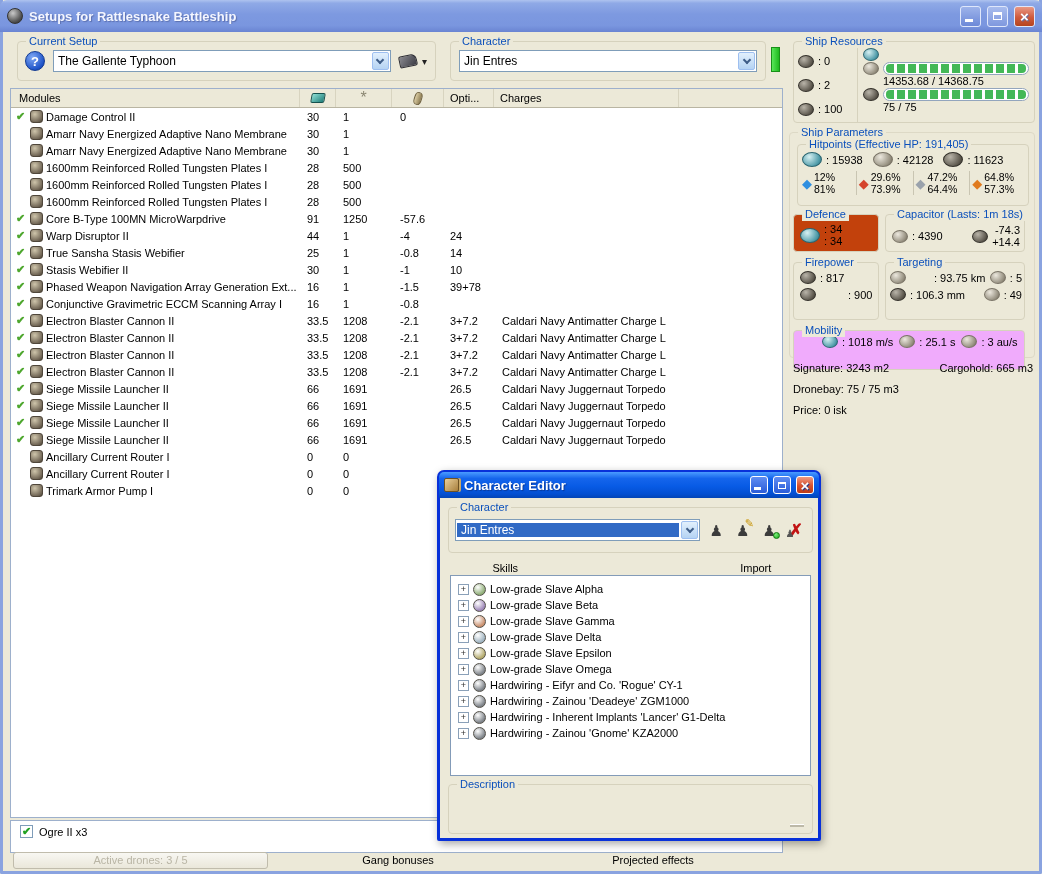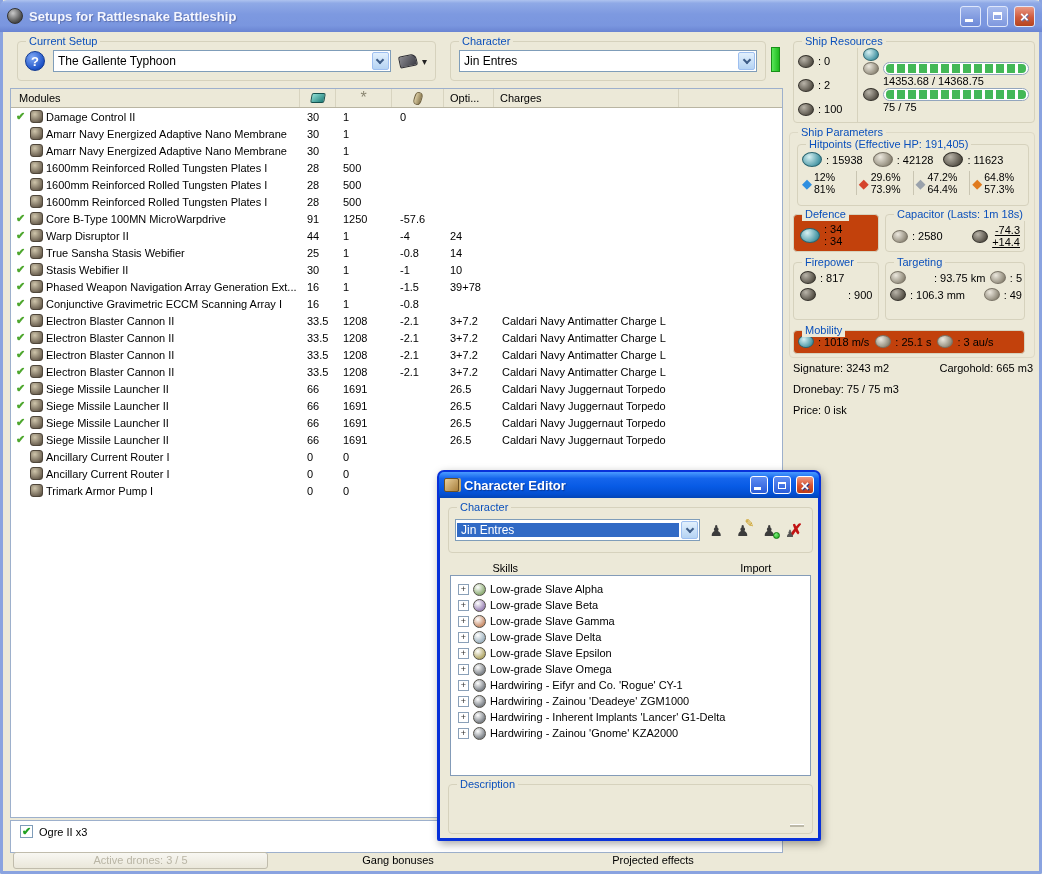--- a/index.html
+++ b/index.html
@@ -671,23 +671,23 @@
             <span>: 34</span>
           </span>
       </div>
     </div>
 
     <div class="grp" style="left:96px; top:214px; width:140px; height:38px; background:#ece9d8;">
       <span class="grp-label">Capacitor (Lasts: 1m 18s)</span>
       <div style="display:flex; align-items:center; gap:6px; padding:9px 4px 0 6px;">
         <span class="pair">
             <span class="stat-icon sm"></span>
-            <span>: 2580</span>
-          </span>
-        <span class="pair" style="margin-left:auto;text-decoration:underline;">
+            <span>: 4390</span>
+          </span>
+        <span class="pair" style="margin-left:auto;">
             <span class="stat-icon sm dark"></span>
           <span class="stack right">
               <span>-74.3</span>
               <span>+14.4</span>
             </span>
         </span>
       </div>
     </div>
 
     <div class="grp" style="left:4px; top:262px; width:86px; height:58px; background:#ece9d8;">
@@ -719,21 +719,21 @@
             <span class="stat-icon sm dark"></span>
             <span>: 106.3 mm</span>
           </span>
         <span class="pair">
             <span class="stat-icon sm"></span>
             <span>: 49</span>
           </span>
       </div>
     </div>
 
-    <div class="grp" style="left:4px; top:330px; width:232px; height:24px; background:#c2410c;">
+    <div class="grp" style="left:4px; top:330px; width:232px; height:40px; background:#f0abfc;padding-left:24px;">
       <span class="grp-label">Mobility</span>
       <div style="display:flex; gap:6px; padding:4px 2px 0 4px;">
         <span class="pair">
             <span class="stat-icon sm teal"></span>
             <span>: 1018 m/s</span>
           </span>
         <span class="pair">
             <span class="stat-icon sm"></span>
             <span>: 25.1 s</span>
           </span>

